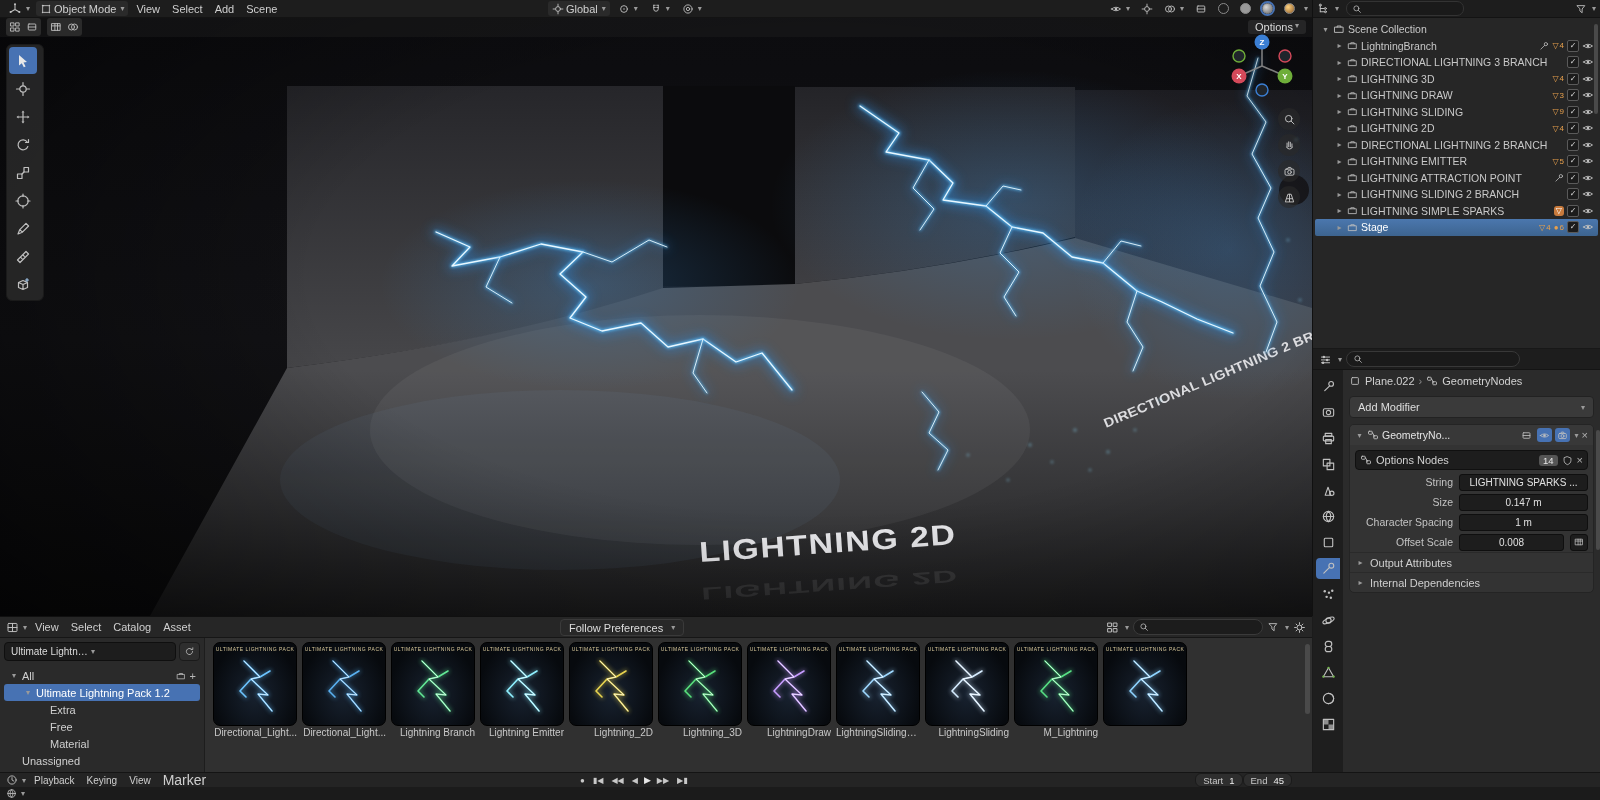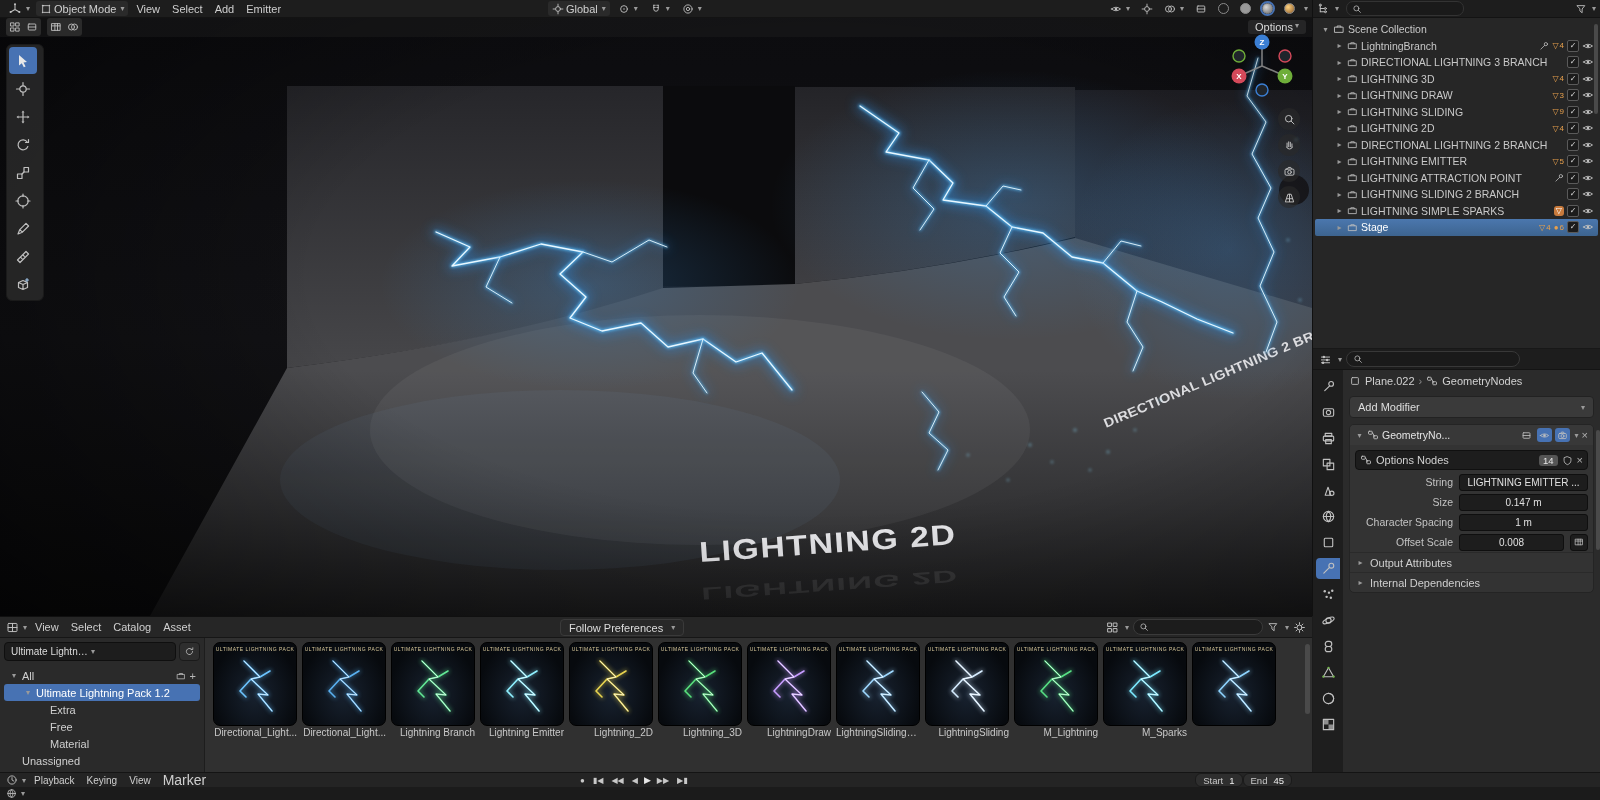--- a/index.html
+++ b/index.html
@@ -624,21 +624,21 @@
           <use href="#i-modebox"></use>
         </svg>
       <span>Object Mode</span>
         <span class="cv">▾</span>
     </span>
     <span style="display:flex">
 
     <span class="menu-item">View</span>
         <span class="menu-item">Select</span>
         <span class="menu-item">Add</span>
-        <span class="menu-item">Emitter</span>
+        <span class="menu-item">Scene</span>
       </span>
 
     <span class="vp-center">
       <span class="hbtn dd">
         <svg width="12" height="12">
             <use href="#i-crosshair"></use>
           </svg>
         <span>Global</span>
           <span class="cv">▾</span>
       </span>
@@ -1183,21 +1183,21 @@
           <span class="ng-users">14</span>
           <svg width="11" height="11">
               <use href="#i-shield"></use>
             </svg>
           <span style="color:#b0b0b0">×</span>
         </div>
         <div>
 
             <div class="pfield">
               <span class="pf-label">String</span>
-              <span class="pf-value">LIGHTNING EMITTER ...</span>
+              <span class="pf-value">LIGHTNING SPARKS ...</span>
 
             </div>
 
             <div class="pfield">
               <span class="pf-label">Size</span>
               <span class="pf-value">0.147 m</span>
 
             </div>
 
             <div class="pfield">
@@ -1429,29 +1429,20 @@
         <div class="asset-card">
           <div class="thumb" style="--c: #57e084;">
             <span class="brand">ULTIMATE LIGHTNING PACK</span>
             <svg width="82" height="60" viewBox="0 0 82 60">
               <use href="#a-bolt"></use>
             </svg>
           </div>
           <div class="asset-name">M_Lightning</div>
         </div>
 
-        <div class="asset-card">
-          <div class="thumb" style="--c: #7ceaff;">
-            <span class="brand">ULTIMATE LIGHTNING PACK</span>
-            <svg width="82" height="60" viewBox="0 0 82 60">
-              <use href="#a-bolt"></use>
-            </svg>
-          </div>
-          <div class="asset-name">M_Sparks</div>
-        </div>
 
         <div class="asset-card">
           <div class="thumb" style="--c: #8fd4ff;">
             <span class="brand">ULTIMATE LIGHTNING PACK</span>
             <svg width="82" height="60" viewBox="0 0 82 60">
               <use href="#a-bolt"></use>
             </svg>
           </div>
           <div class="asset-name"></div>
         </div>

